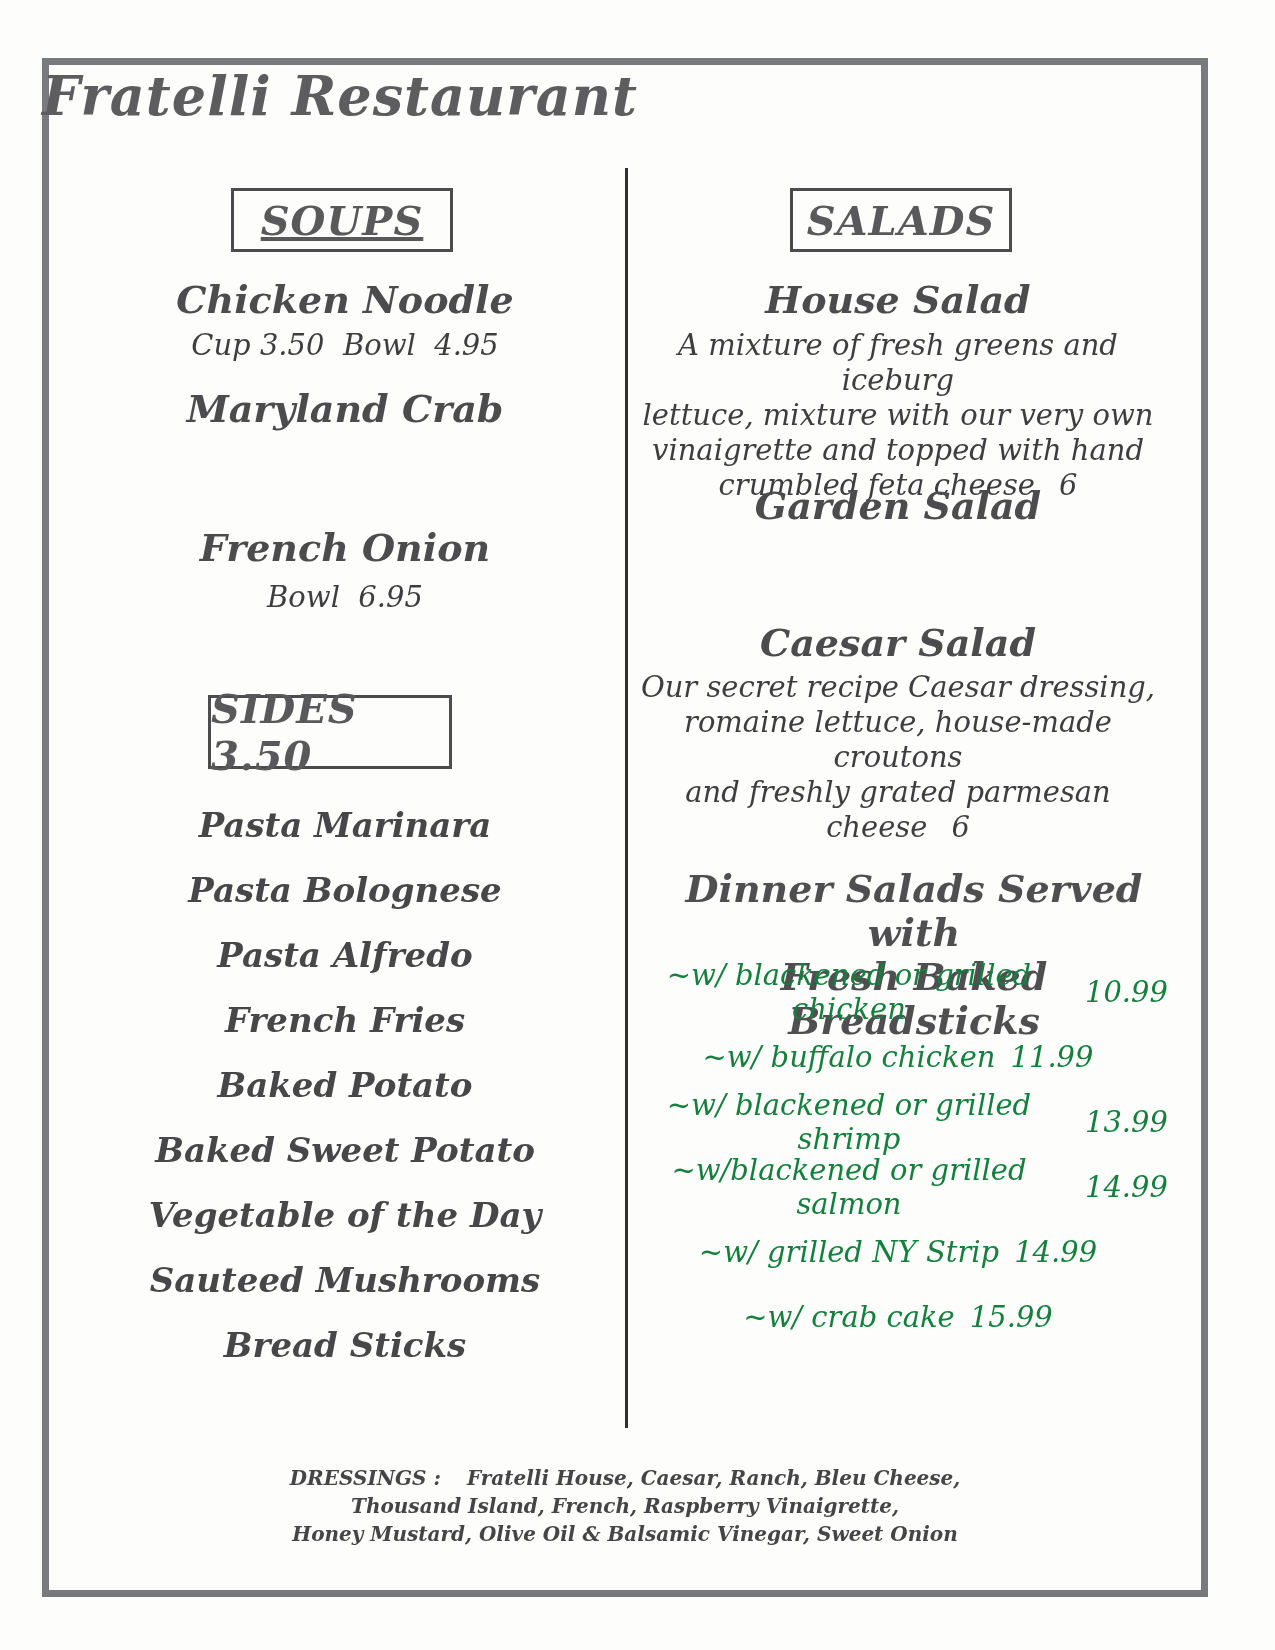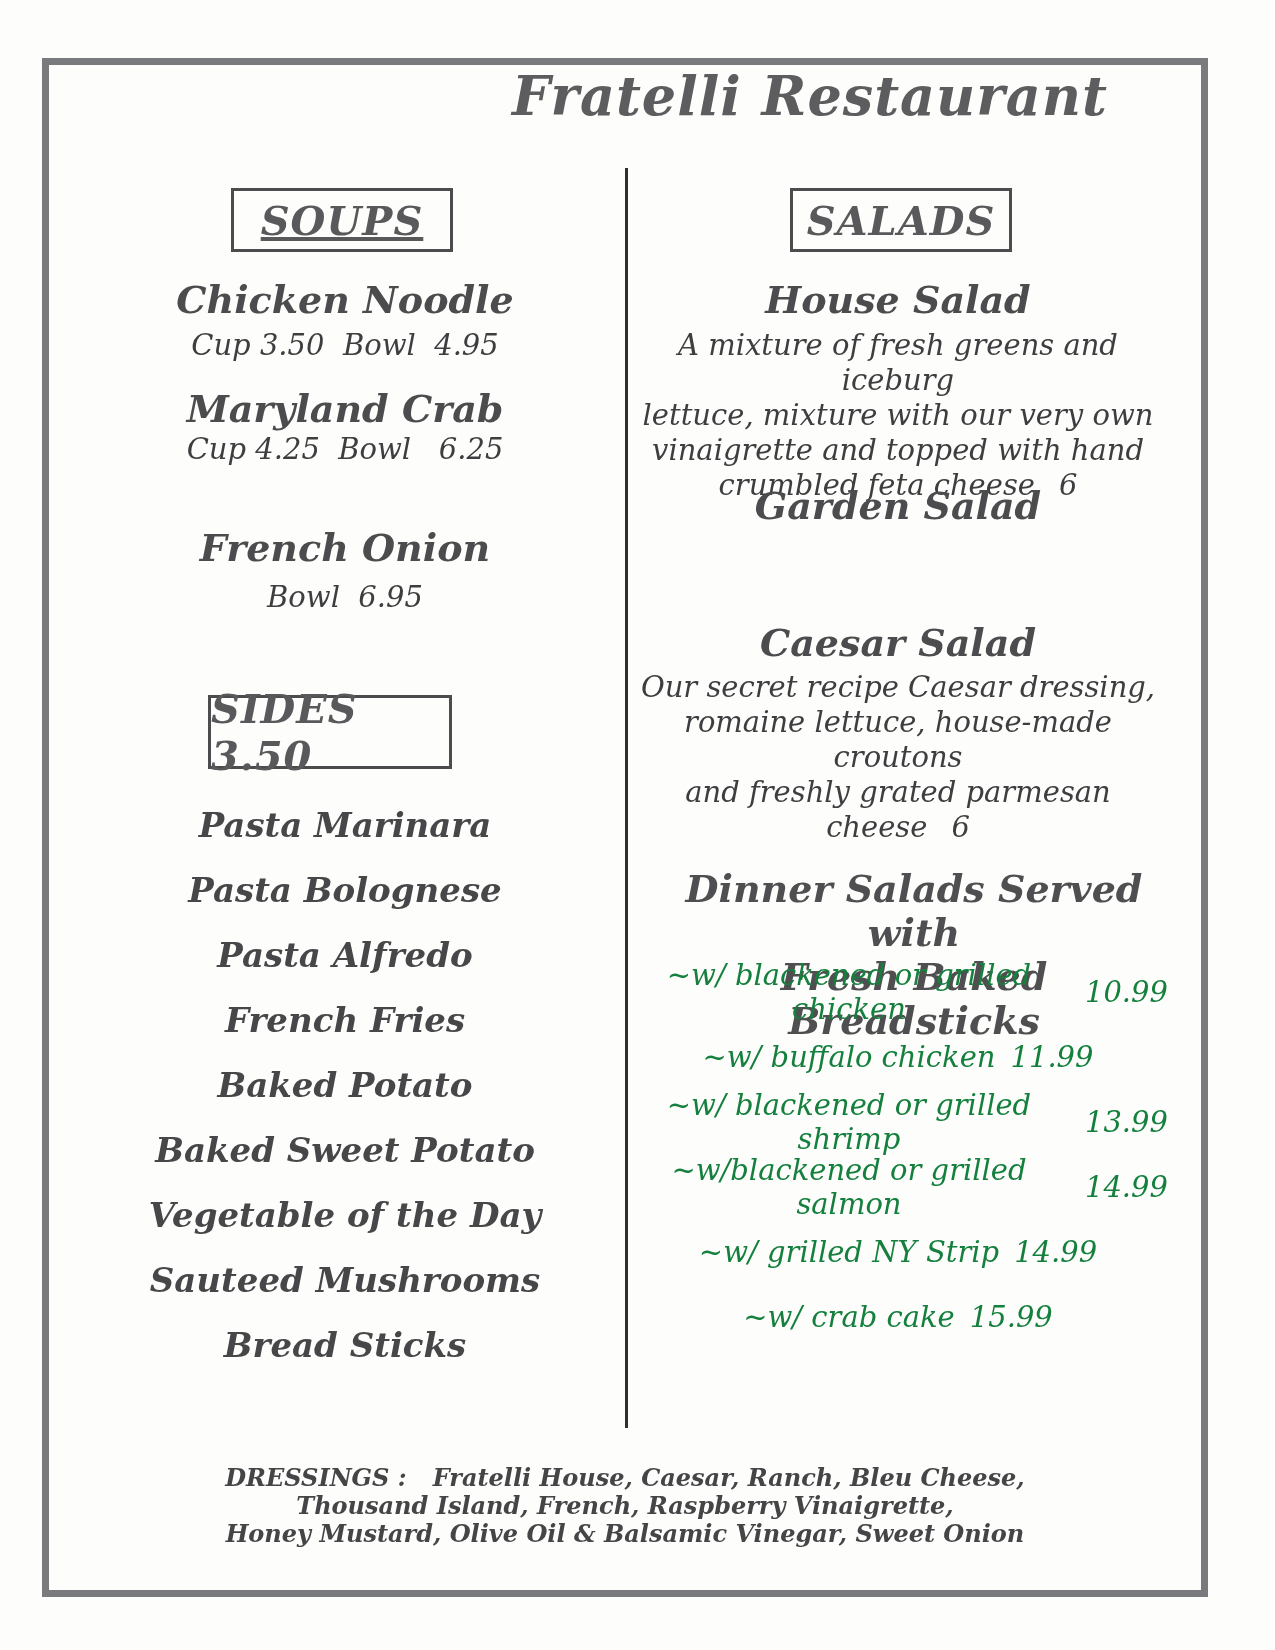--- a/index.html
+++ b/index.html
@@ -16,21 +16,21 @@
     left: 42px; top: 58px;
     width: 1166px; height: 1539px;
     box-sizing: border-box;
     border: 7px solid #797a7e;
   }
   .title {
     position: absolute;
     left: 42px; top: 60px;
     width: 1066px;
     margin: 0;
-    text-align: right;
+    text-align: left;
     font-size: 54px;
     font-weight: 700;
     font-style: italic;
     color: #5d5d5f;
     letter-spacing: 1px;
     line-height: 72px;
   }
   .divider {
     position: absolute;
     left: 625px; top: 168px;
@@ -102,21 +102,21 @@
     font-size: 29px;
     font-style: italic;
     color: #15803d;
   }
   .dinner-price { margin-left: 15px; }
   .footer {
     position: absolute;
     left: 42px; top: 1464px;
     width: 1166px;
     text-align: center;
-    font-size: 24px;
+    font-size: 20px;
     font-style: italic;
     font-weight: 600;
     color: #454547;
     line-height: 28px;
   }
   .dr-label { margin-right: 26px; }
 </style>
 </head>
 <body>
 
@@ -128,21 +128,20 @@
   <div class="divider"></div>
 
   <div class="hdr-box soups-box">
     <span>SOUPS</span>
   </div>
 
   <div class="lcol item-name" style="top:278px">Chicken Noodle</div>
   <div class="lcol price-line" style="top:327px">Cup 3.50  Bowl  4.95</div>
 
   <div class="lcol item-name" style="top:387px">Maryland Crab</div>
-  <div class="lcol price-line" style="top:431px">Cup 4.25  Bowl   6.25</div>
 
   <div class="lcol item-name" style="top:526px">French Onion</div>
   <div class="lcol price-line" style="top:579px">Bowl  6.95</div>
 
   <div class="hdr-box sides-box">
     <span>SIDES 3.50</span>
   </div>
 
   <div class="lcol" style="top:792px">
     <div class="side-item">Pasta Marinara</div>

